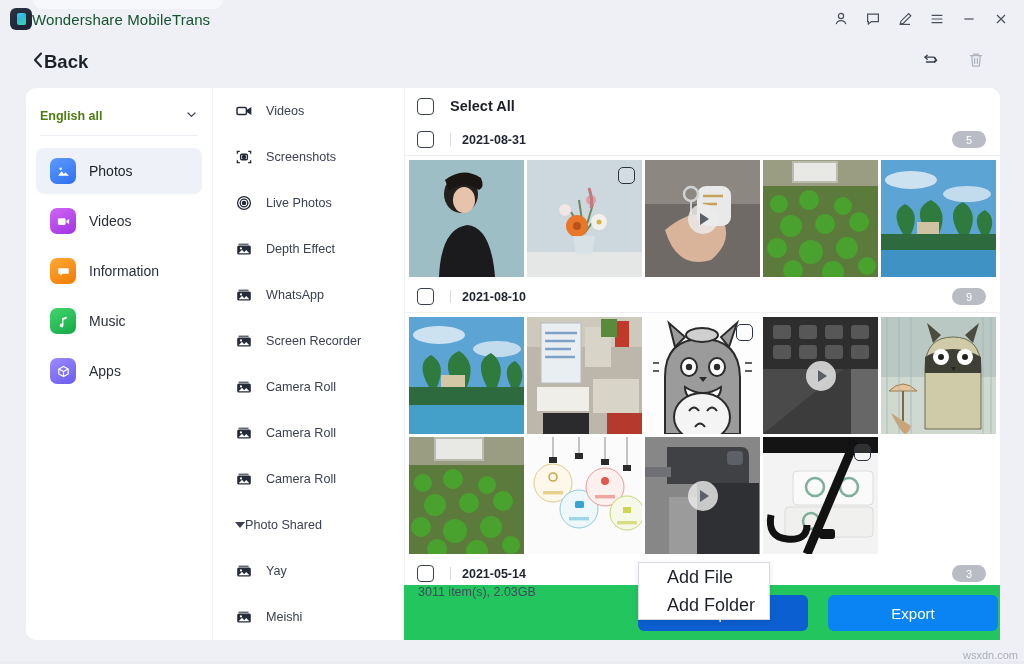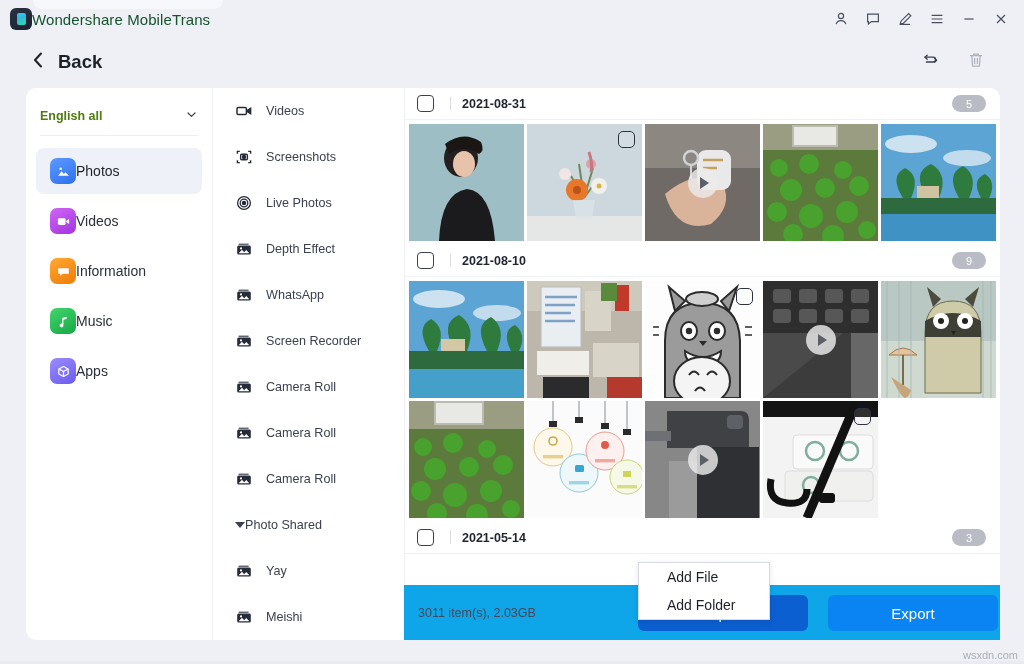--- a/index.html
+++ b/index.html
@@ -41,21 +41,21 @@
     border-radius: 4px; cursor: default;
   }
   .wbtn svg { display: block; }
 
   
   .backrow {
     position: absolute; left: 0; top: 38px; width: 1024px; height: 48px;
     display: flex; align-items: center;
   }
   .back-btn {
-    display: flex; align-items: center; gap: 14px; margin-left: 32px;
+    display: flex; align-items: center; gap: 0; margin-left: 32px;
   }
   .back-chev { color: #20242e; }
   .back-label { font-size: 18.5px; font-weight: bold; color: #1c2029; }
   .header-tools {
     position: absolute; right: 38px; top: 50%; transform: translateY(-50%);
     display: flex; align-items: center; gap: 26px;
   }
 
   
   .sidebar {
@@ -63,21 +63,21 @@
     background: #fff; border-radius: 10px 0 0 10px;
   }
   .lang-select {
     margin: 14px 14px 0 14px; height: 34px; display: flex; align-items: center;
     justify-content: space-between; border-bottom: 1px solid #eceef3; padding-bottom: 6px;
   }
   .lang-label { font-size: 12.5px; color: #4d7c0f; font-weight: bold; }
   .nav-list { margin-top: 12px; }
   .nav-item {
     height: 46px; margin: 4px 10px; border-radius: 8px;
-    display: flex; align-items: center; padding-left: 14px;
+    display: flex; align-items: center; gap: 13px; padding-left: 14px;
   }
   .nav-item.active { background: #eef1f7; }
   .nav-ico {
     width: 26px; height: 26px; border-radius: 7px; flex: 0 0 26px;
     display: flex; align-items: center; justify-content: center;
     color: #fff;
   }
   .nav-text { font-size: 14px; color: #2a2f3b; }
   .nav-item.active .nav-text { color: #1c2029; }
 
@@ -139,39 +139,39 @@
     display: flex; align-items: center; justify-content: center;
   }
   .play::after {
     content: ""; width: 0; height: 0; margin-left: 3px;
     border-left: 9px solid #5b6068; border-top: 6px solid transparent; border-bottom: 6px solid transparent;
   }
 
   
   .bottombar {
     position: absolute; left: 404px; top: 585px; width: 596px; height: 55px;
-    background: #0ea5e9; display: flex; align-items: center;
+    background: #22c55e; display: flex; align-items: flex-start;
   }
   .count-text { margin-left: 14px; font-size: 12.5px; color: #43495a; }
   .btn {
     width: 170px; height: 36px; border-radius: 6px; border: none;
     color: #fff; font-size: 15px; font-family: inherit;
     display: flex; align-items: center; justify-content: center;
   }
   .btn-import { background: #0c5fd0; position: absolute; left: 234px; top: 10px; }
   .btn-export { background: #0b84f3; position: absolute; left: 424px; top: 10px; }
 
   .menu {
     position: absolute; left: 638px; top: 562px; width: 132px;
     background: #fff; border: 1px solid #d7dae0; box-shadow: 0 2px 6px rgba(0,0,0,.10);
     z-index: 40;
   }
   .menu-item {
     height: 28px; display: flex; align-items: center; padding-left: 28px;
-    font-size: 14px; color: #1c2029;
+    font-size: 18px; color: #1c2029;
   }
 
   .watermark {
     position: absolute; right: 6px; bottom: 3px; font-size: 11px; color: #a9aeb8; text-align: right;
   }
   .bottomstrip {
     position: absolute; left: 0; bottom: 0; width: 1024px; height: 3px; background: #e9ebf1;
   }
 
   
@@ -444,20 +444,24 @@
           <path d="M3.6 13.2 7 9.8l2.2 2.4 2-2.2 3.2 3.2z" fill="#fff"></path>
         </svg>
     </span>
     <span class="album-text">Meishi</span>
   </div>
 
 </div>
 
 <div class="content">
 
+  <div class="selectall">
+    <span class="cb"></span>
+    <span class="sa-label">Select All</span>
+  </div>
 
   <div class="date-row">
     <span class="cb"></span>
     <span class="date-sep"></span>
     <span class="date-label">2021-08-31</span>
     <span class="badge">5</span>
   </div>
   <div class="grid">
     <div class="thumb">
       <svg class="ph" viewBox="0 0 115 117" preserveAspectRatio="none">

